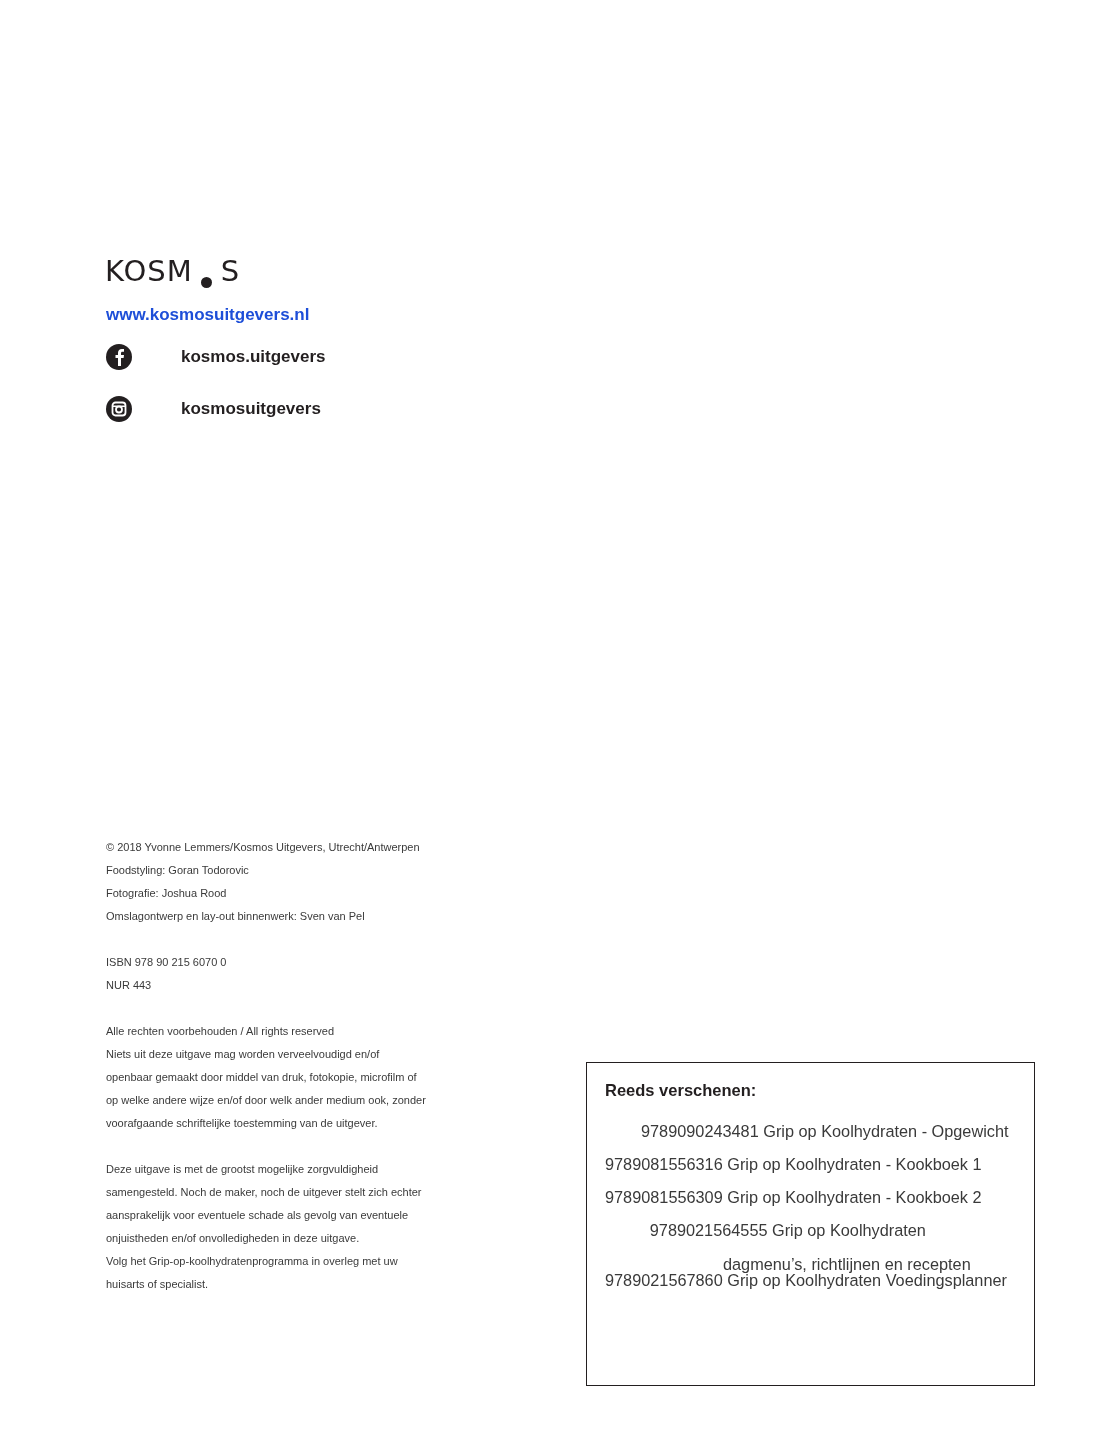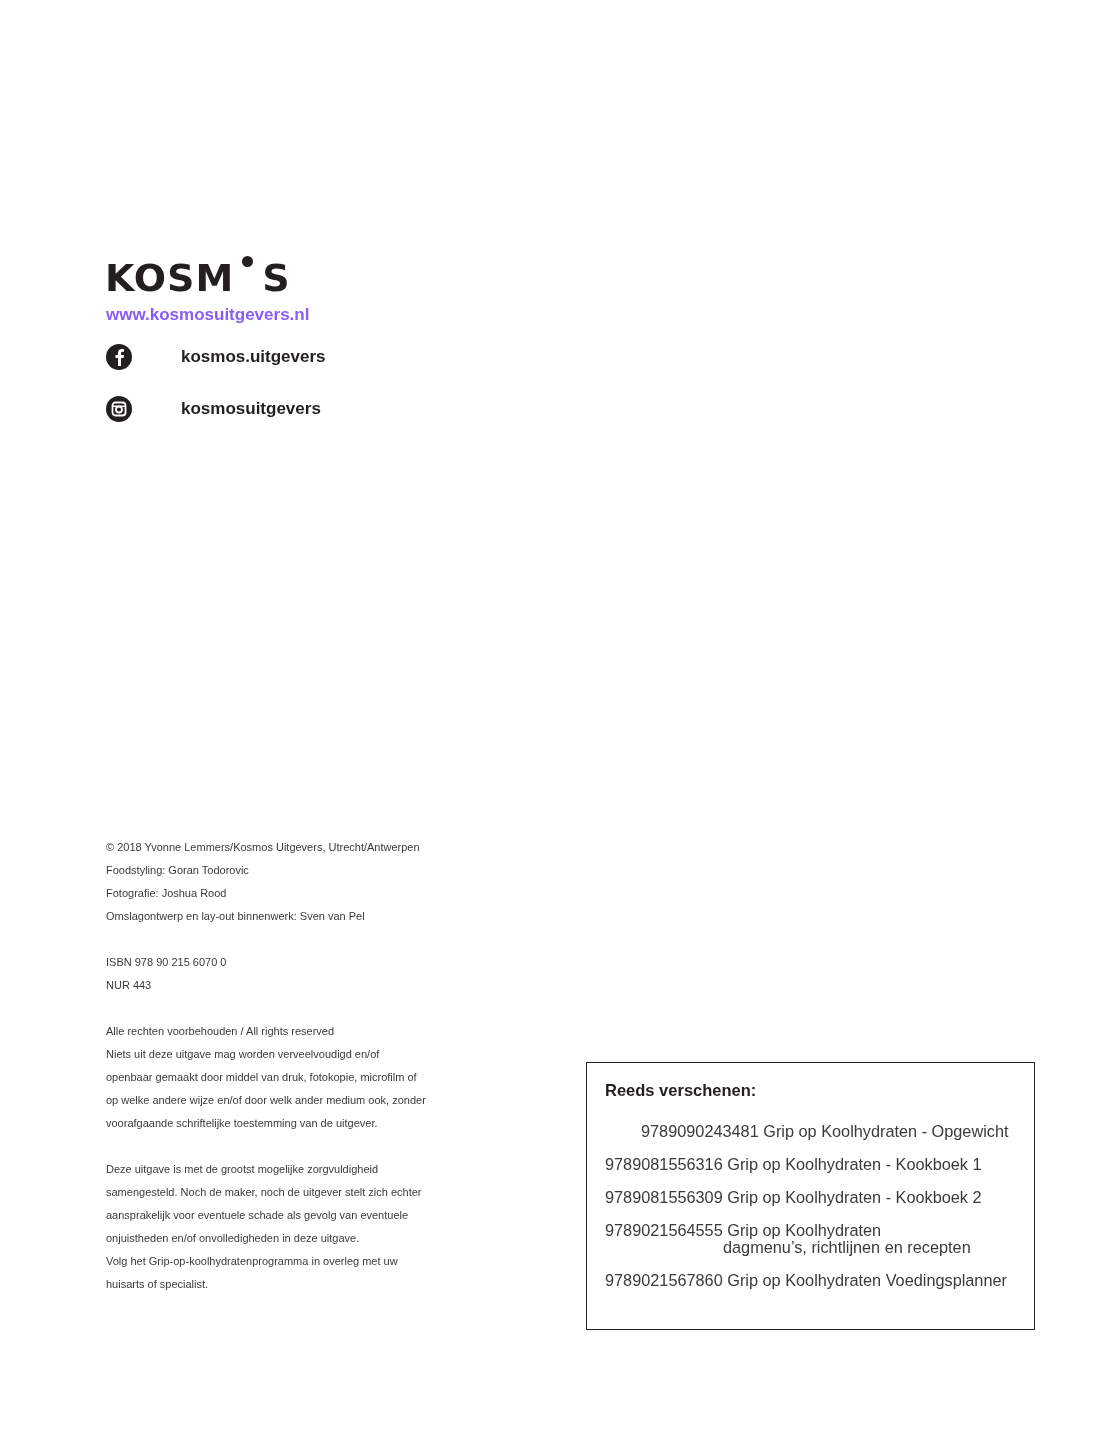--- a/index.html
+++ b/index.html
@@ -2,47 +2,47 @@
 <html><head>
   <meta charset="utf-8">
   <style>
     html, body { margin: 0; padding: 0; }
     body {
       width: 1115px; height: 1440px; background: #ffffff; position: relative; overflow: hidden;
       font-family: "Liberation Sans", sans-serif; color: #231f20;
     }
     .logo {
       position: absolute; left: 105px; top: 256px; height: 32px;
-      display: flex; align-items: flex-start;
-      font-family: "DejaVu Sans", sans-serif; font-weight: bold; font-size: 38px; letter-spacing: 1px; color: #231f20;
+      display: flex; align-items: flex-end;
+      font-family: "DejaVu Sans", sans-serif; font-weight: normal; font-size: 29px; letter-spacing: 1px; color: #231f20;
     }
     .logo .dot { display: inline-block; width: 11px; height: 11px; border-radius: 50%; background: #231f20; margin: 0 9px 0 8px; }
     .website {
       position: absolute; left: 106px; top: 305px;
-      font-weight: bold; font-size: 17px; color: #8b5cf6;
+      font-weight: bold; font-size: 17px; color: #1d4ed8;
     }
     .social-row { position: absolute; left: 106px; display: flex; align-items: center; }
     .social-row .icon {
       width: 26px; height: 26px; border-radius: 50%; background: #231f20;
       display: flex; align-items: center; justify-content: center; color: #fff;
     }
     .social-row .handle { position: absolute; left: 75px; font-weight: bold; font-size: 17px; white-space: nowrap; color: #231f20; }
     .credits {
       position: absolute; left: 106px; top: 836px;
       font-size: 11px; line-height: 23px; color: #3a3a3a;
     }
     .credits .line { white-space: nowrap; }
     .credits .gap { height: 23px; }
     .box {
-      position: absolute; left: 586px; top: 1062px; width: 449px; height: 268px;
-      border: 1.5px solid #231f20; box-sizing: border-box;
+      position: absolute; left: 586px; top: 1062px; width: 449px; height: 324px;
+      border: 1.5px solid #231f20; box-sizing: border-box; text-align: center;
     }
     .box .title { position: absolute; left: 18px; top: 18px; font-weight: bold; font-size: 16.5px; color: #231f20; }
     .box .item { position: absolute; left: 18px; font-size: 16.3px; color: #3a3a3a; white-space: nowrap; line-height: 17px; }
-    .box .item .cont { display: block; padding-left: 118px; }
+    .box .item .cont { display: block; padding-left: 118px; margin-top: 17px; }
   </style>
 </head>
 <body>
 
 <div class="logo">
   <span>KOSM</span>
   <span class="dot"></span>
   <span>S</span>
 </div>
 

